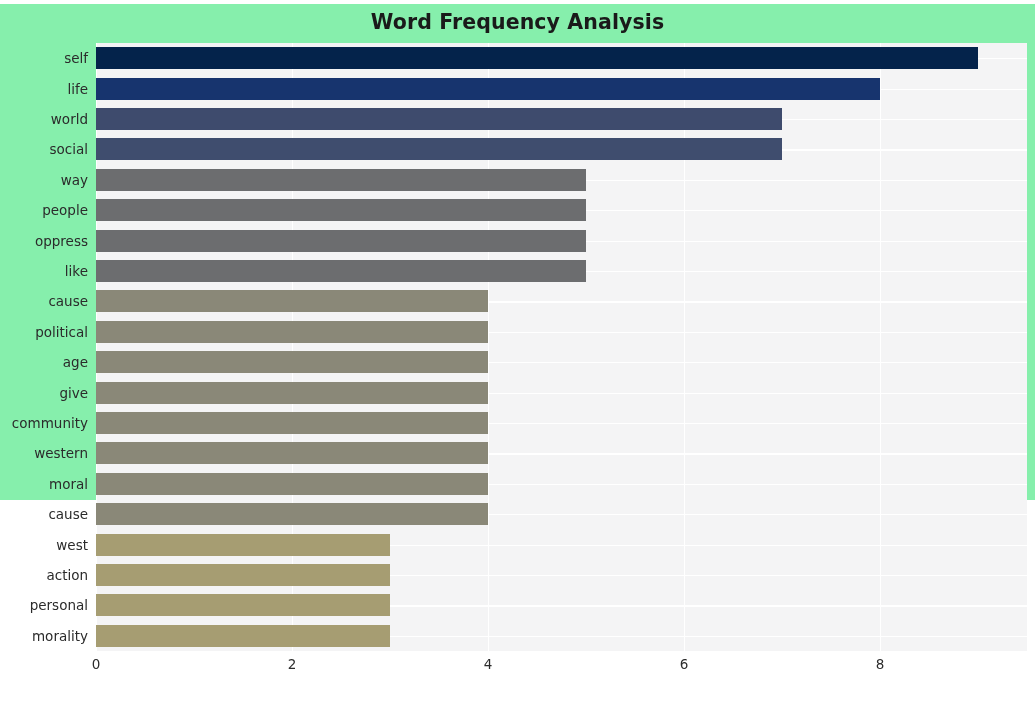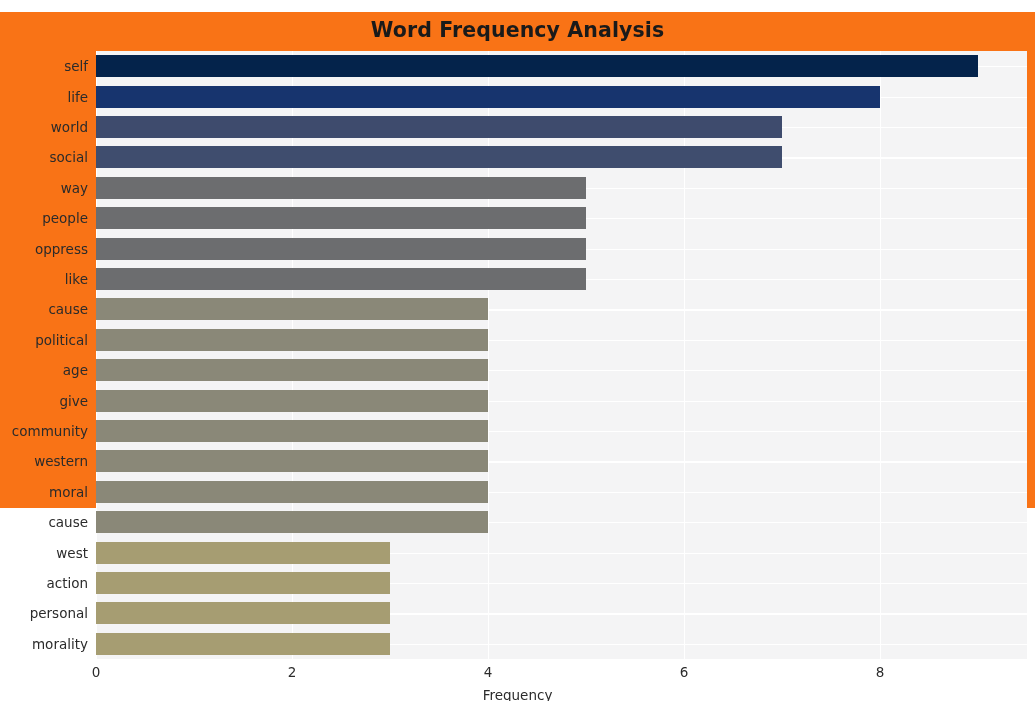--- a/index.html
+++ b/index.html
@@ -11,24 +11,24 @@
     width: 1035px;
     height: 701px;
     font-family: "DejaVu Sans", "Liberation Sans", sans-serif;
     overflow: hidden;
     position: relative;
   }
 
   #figure {
     position: absolute;
     left: 0;
-    top: 12px;
+    top: 4px;
     width: 1035px;
     height: 496px;
-    background: #f97316;
+    background: #86efac;
   }
 
   #chart-title {
     position: absolute;
     left: 0;
     top: 6px;
     width: 1035px;
     text-align: center;
     font-size: 20.5px;
     font-weight: bold;
@@ -202,15 +202,14 @@
       <div class="ylabel" style="top: 585.8px;">morality</div>
     </div>
   <div id="xlabels">
       <div class="xlabel" style="left: 96px;">0</div>
       <div class="xlabel" style="left: 292px;">2</div>
       <div class="xlabel" style="left: 488px;">4</div>
       <div class="xlabel" style="left: 684px;">6</div>
       <div class="xlabel" style="left: 880px;">8</div>
     </div>
 
-  <div id="xaxis-title">Frequency</div>
 
 </div>
 
 </body></html>

